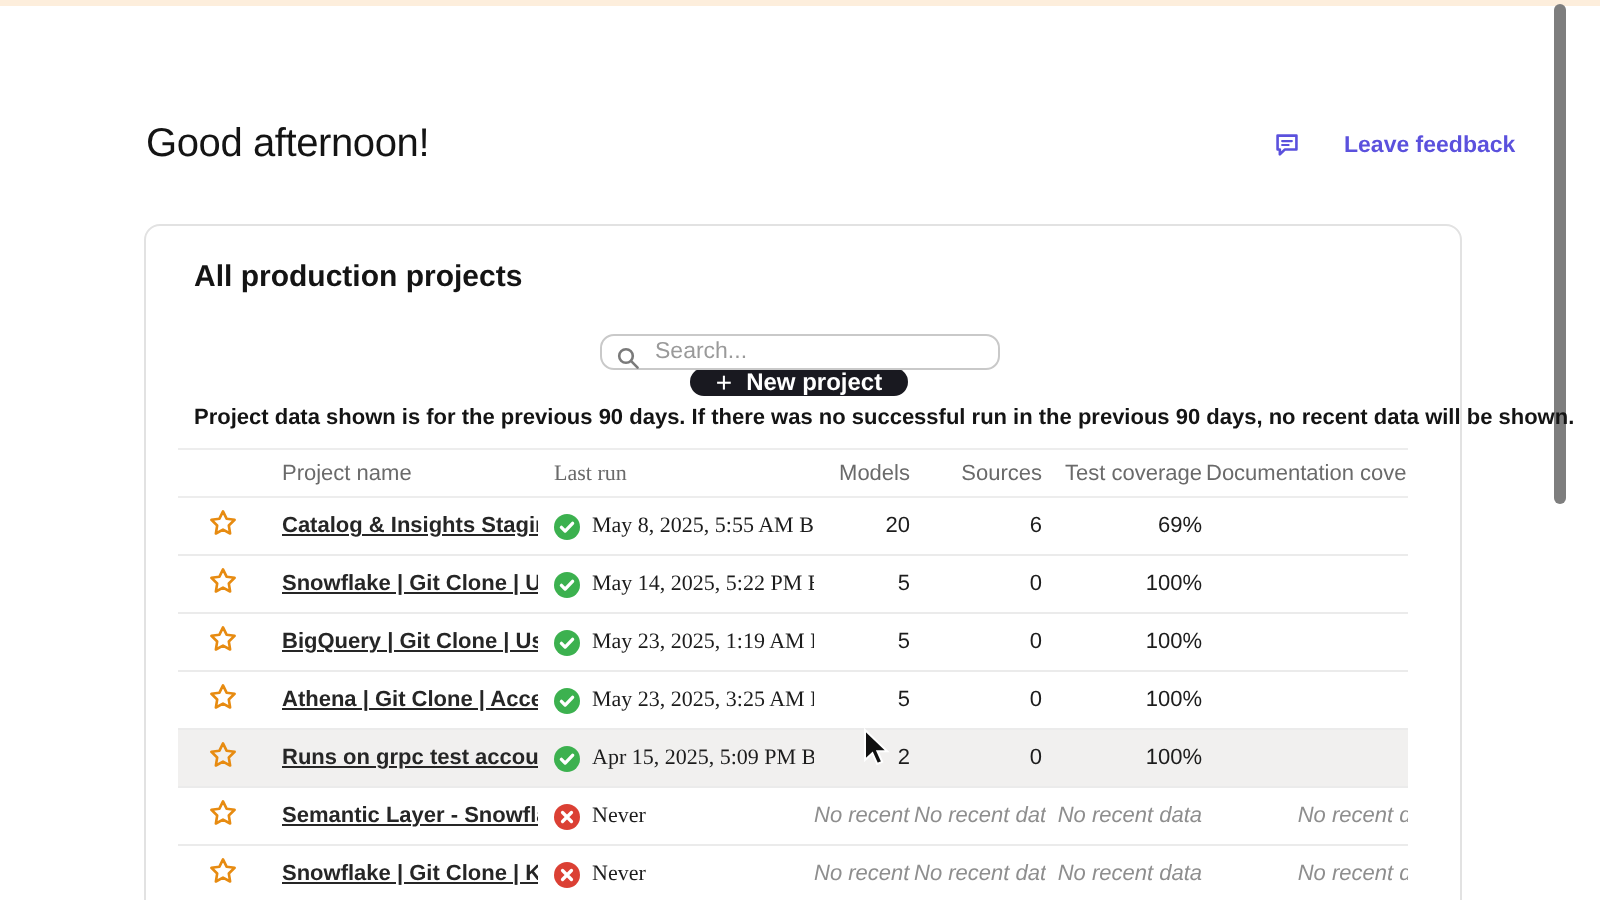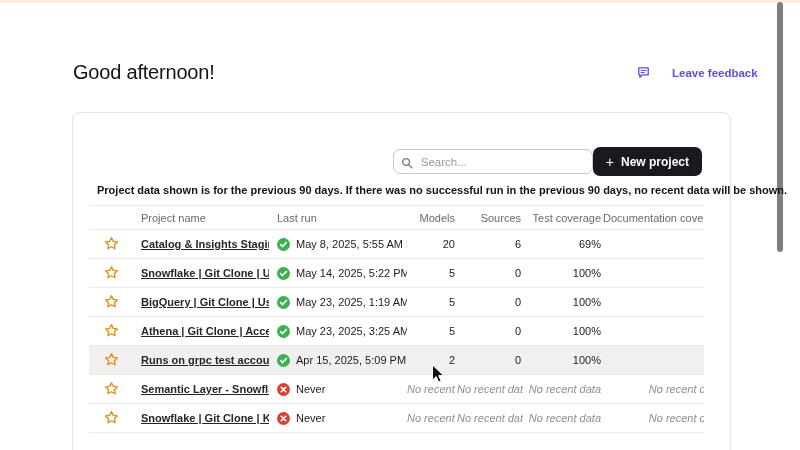--- a/index.html
+++ b/index.html
@@ -6,40 +6,40 @@
     font-family:"Liberation Sans",sans-serif;position:relative;}
   .topbar{position:absolute;top:0;left:0;width:800px;height:3px;background:#fdeedc;}
   .scroll-thumb{position:absolute;top:2px;right:17px;width:6px;height:250px;background:#7e7e7e;border-radius:3px;}
   .greeting{position:absolute;left:73px;top:61px;font-size:20px;font-weight:400;color:#141414;letter-spacing:-0.2px;margin:0;}
   .feedback{position:absolute;left:637px;top:66px;display:flex;align-items:center;gap:22px;
     color:#5b51dd;font-size:11.5px;font-weight:700;cursor:pointer;}
   .feedback svg{display:block;}
   .card{position:absolute;left:72px;top:112px;width:659px;height:360px;background:#fff;
     border:1px solid #e2e2e2;border-radius:8px;box-sizing:border-box;padding:16px 28px 0 16px;}
   .card-title{font-size:15px;font-weight:700;margin:0 0 0 8px;color:#141414;line-height:19px;}
-  .controls{display:flex;justify-content:flex-end;align-items:center;margin:18px 0 0 8px;height:29px;}
+  .controls{display:flex;justify-content:flex-start;align-items:center;margin:18px 0 0 8px;height:29px;flex-direction:column;}
   .search{position:relative;width:200px;height:25px;}
   .search input{width:100%;height:100%;box-sizing:border-box;border:1px solid #c9c9c9;border-radius:7px;
     padding:0 8px 0 27px;font-size:11.5px;color:#333;font-family:inherit;outline:none;}
   .search input::placeholder{color:#9a9a9a;}
   .search .mag{position:absolute;left:8px;top:6px;}
   .btn-new{height:29px;background:#191920;color:#fff;border:none;border-radius:7px;font-size:12px;
     font-weight:600;display:flex;align-items:center;gap:7px;padding:0 13px;font-family:inherit;cursor:pointer;}
   .btn-new .plus{font-size:14px;font-weight:400;line-height:1;}
   .notice{margin:8px 0 0 8px;font-size:11px;font-weight:700;color:#141414;white-space:nowrap;}
   .table-wrap{margin-top:9px;width:615px;overflow:hidden;}
   table{width:634px;table-layout:fixed;border-collapse:collapse;font-size:11px;}
   th{font-weight:400;color:#6a6a6a;border-top:1px solid #ededed;border-bottom:1px solid #ededed;
     height:23px;padding:0;text-align:left;white-space:nowrap;overflow:hidden;}
   td{height:28px;border-bottom:1px solid #ebebeb;padding:0;white-space:nowrap;overflow:hidden;color:#1c1c1c;}
   th.r,td.r{text-align:right;padding-right:2px;}
   .c-star{text-align:center;}
   .c-star .star{display:inline-block;cursor:pointer;line-height:0;}
   .c-name,th.h-name{padding-left:8px;}
-  .c-run,th.h-run{padding-left:8px;}
+  .c-run,th.h-run{padding-left:8px;font-family:Liberation Serif, serif;}
   .c-name a{color:#262626;text-decoration:underline;font-weight:600;cursor:pointer;}
   .run-wrap{display:inline-flex;align-items:center;gap:6px;vertical-align:middle;}
   .run-wrap svg{display:block;}
   .nodata{font-style:italic;color:#8e8e8e;}
   tr.highlight td{background:#f1f0ef;}
   .cursor{position:absolute;left:431px;top:364px;pointer-events:none;}
 </style>
 </head>
 <body>
 
@@ -52,20 +52,21 @@
   <span>
     <svg width="13" height="13" viewBox="0 0 16 16">
       <path d="M2.2 2.2 h11.6 v8.6 h-7.2 l-3 3 v-3 h-1.4 z" fill="none" stroke="#5b51dd" stroke-width="1.6" stroke-linejoin="round"></path>
       <path d="M5 5.6 h6 M5 8 h4" stroke="#5b51dd" stroke-width="1.3" stroke-linecap="round"></path>
     </svg>
   </span>
   <span>Leave feedback</span>
 </div>
 
 <div class="card">
+  <h2 class="card-title">All production projects</h2>
 
   <div class="controls">
     <div class="search">
       <span class="mag">
         <svg width="12" height="12" viewBox="0 0 12 12">
           <circle cx="5" cy="5" r="3.4" fill="none" stroke="#7a7a7a" stroke-width="1.3"></circle>
           <path d="M7.6 7.6 L10.8 10.8" stroke="#7a7a7a" stroke-width="1.3" stroke-linecap="round"></path>
         </svg>
       </span>
       <input type="text" placeholder="Search..." style="">

